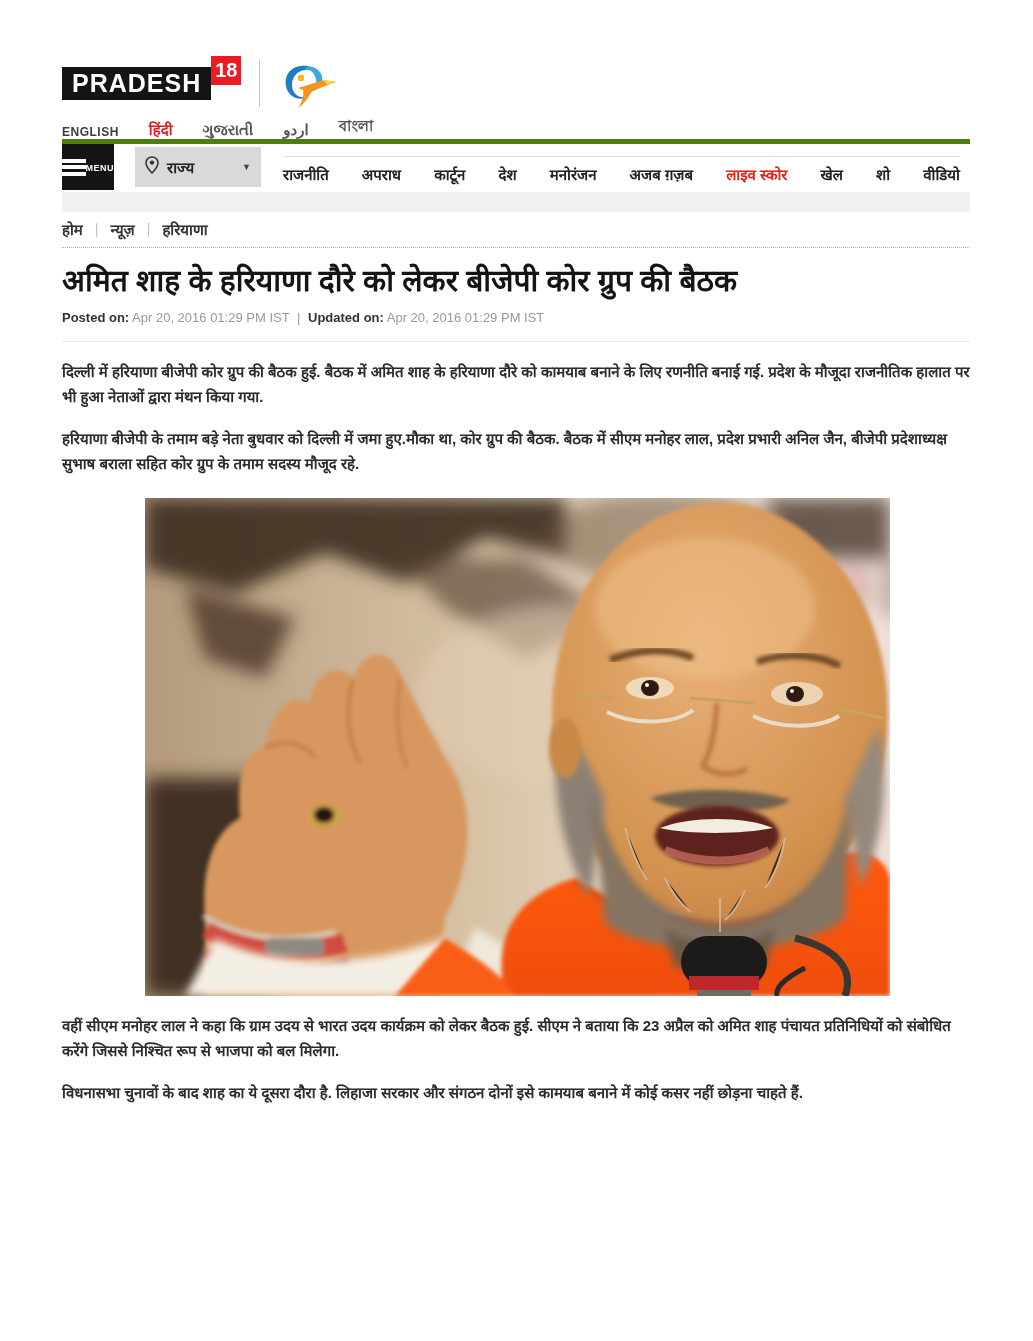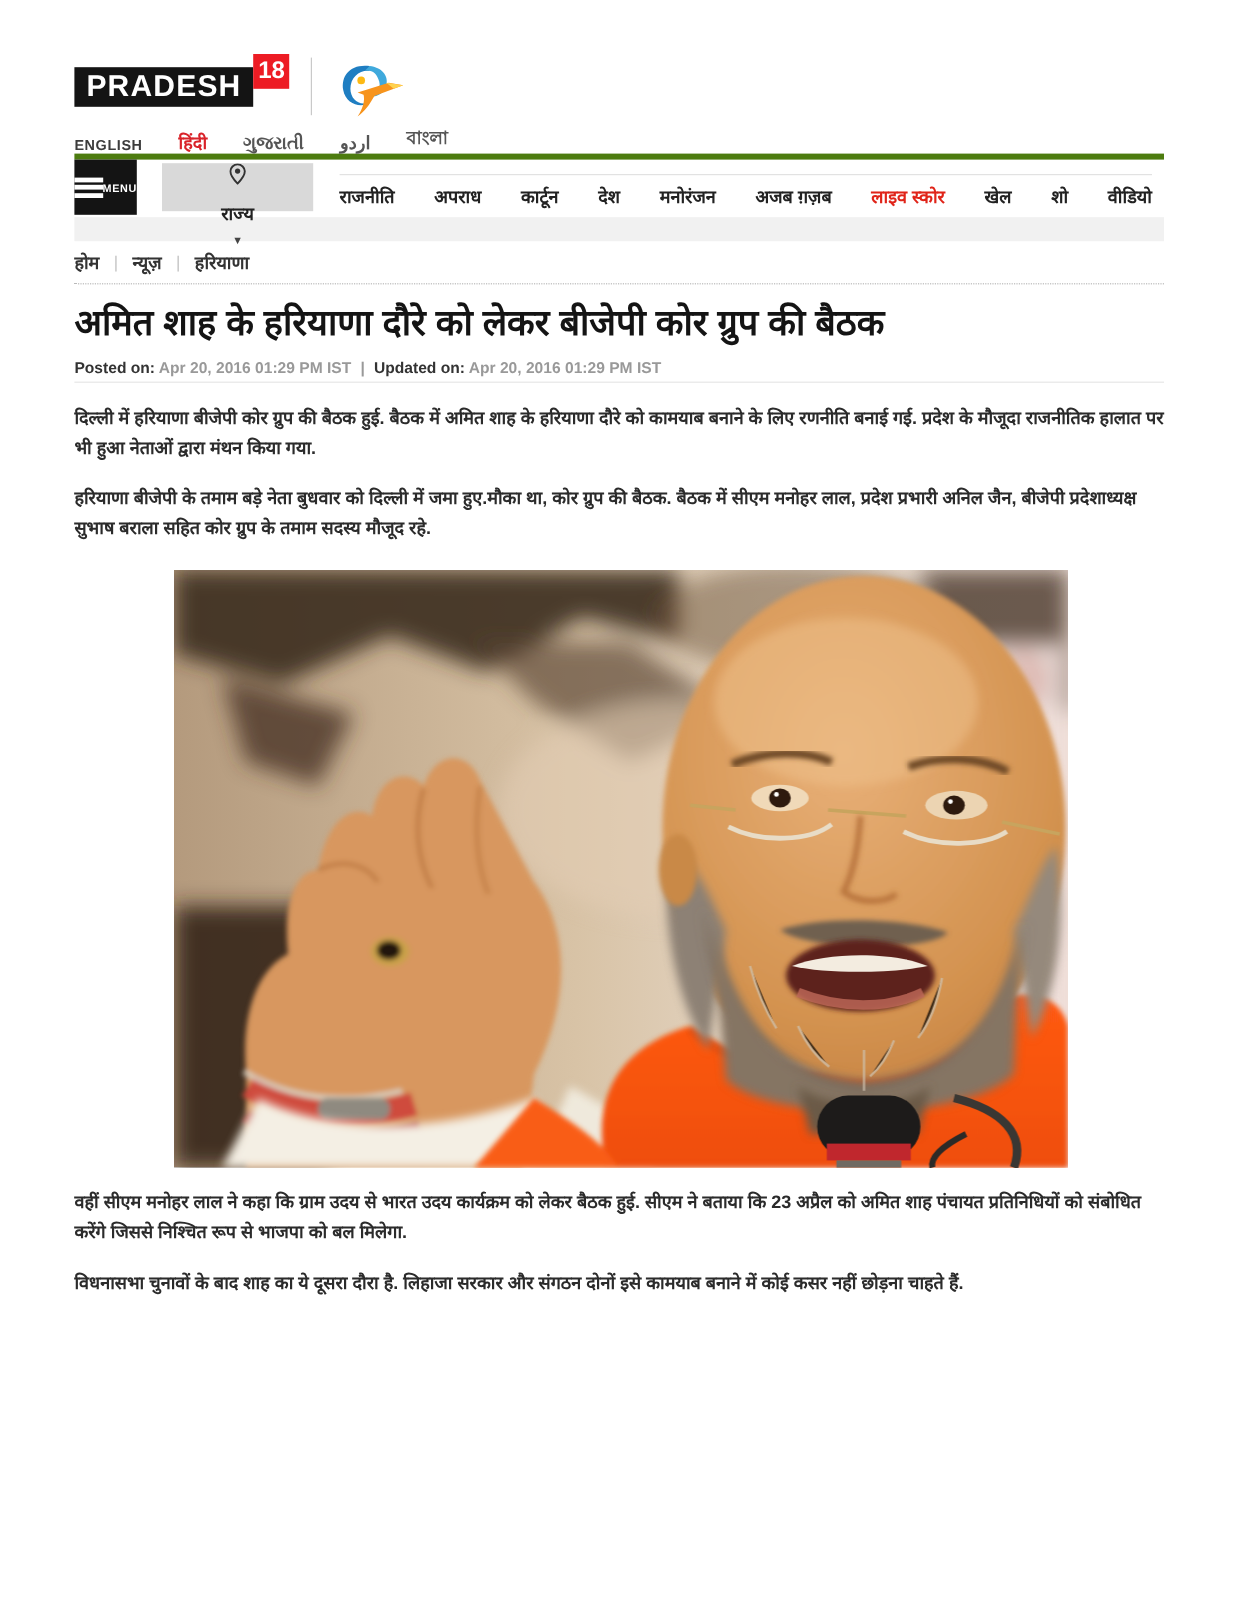--- a/index.html
+++ b/index.html
@@ -1,21 +1,21 @@
 <!DOCTYPE html>
 <html><head>
 <meta charset="utf-8">
 <style>
   * { margin:0; padding:0; box-sizing:border-box; }
   html,body { background:#fff; }
   body {
     width:1033px; height:1341px; position:relative;
     font-family:"Liberation Sans", sans-serif; color:#2b2b2b;
   }
-  .page { position:absolute; left:62px; top:0; width:908px; }
+  .page { position:absolute; left:62px; top:11px; width:908px; }
 
   
   .header { padding-top:45px; display:flex; align-items:flex-start; height:100px; }
   .logo-wrap { display:flex; align-items:flex-start; position:relative; }
   .logo-black {
     background:#141414; color:#fff; font-weight:bold; font-size:25px;
     letter-spacing:1px; padding:3px 10px 4px 10px; margin-top:11px; height:33px;
     display:flex; align-items:center;
   }
   .logo-red {
@@ -38,21 +38,21 @@
   .nav-bar { display:flex; align-items:stretch; height:46px; }
   .menu-btn {
     width:52px; background:#141414; color:#fff; display:flex; 
     align-items:center; justify-content:center; cursor:pointer;
   }
   .menu-btn .bars { width:30px; }
   .menu-btn .bar { height:4px; background:#fff; margin:2.5px 0; }
   .menu-btn .menu-label { font-size:9px; font-weight:bold; letter-spacing:.5px; margin-top:2px; }
   .region-dd {
     margin-left:21px; width:126px; background:#d9d9d9; display:flex; align-items:center;
-    padding:0 10px; gap:8px; cursor:pointer; align-self:center; height:40px;flex-direction:column;
+    padding:0 10px; gap:8px; cursor:pointer; align-self:center; height:40px;
   }
   .region-dd .pin { flex:0 0 auto; }
   .region-dd .dd-label { font-size:15px; font-weight:bold; color:#222; flex:1; }
   .region-dd .caret { font-size:9px; color:#444; }
   .nav-links {
     flex:1; display:flex; align-items:center; justify-content:space-between;
     margin:12px 10px 0 22px; border-top:1px solid #e2e2e2;
   }
   .nav-link { font-size:15px; font-weight:bold; color:#222; cursor:pointer; white-space:nowrap; }
   .nav-link.active { color:#e02419; }
@@ -63,22 +63,22 @@
     display:flex; align-items:center; gap:12px; margin-top:12px; height:24px;
     border-bottom:1px dotted #b9b9b9; padding-bottom:14px;
   }
   .crumb { font-size:15px; font-weight:bold; color:#333; cursor:pointer; }
   .crumb-sep { color:#c4c4c4; font-size:14px; }
 
   
   .headline {
     margin-top:14px; font-size:30px; line-height:38px; font-weight:bold; color:#141414;
   }
-  .meta { margin-top:10px; font-size:13px; color:#999; padding-bottom:4px;
-          border-bottom:1px solid #e7e7e7;font-weight:bold; }
+  .meta { margin-top:10px; font-size:13px; color:#999; padding-bottom:16px;
+          border-bottom:1px solid #e7e7e7; }
   .meta b { color:#333; }
   .meta .sep { color:#999; margin:0 4px; }
 
   .para {
     margin-top:17px; font-size:15px; font-weight:bold; color:#2b2b2b; line-height:25px;
   }
   .para.indent { padding-left:13px; }
   .para.gap-top { margin-top:60px; }
 
   .photo-wrap { margin:22px 0 0 83px; width:745px; height:498px; overflow:hidden; }

